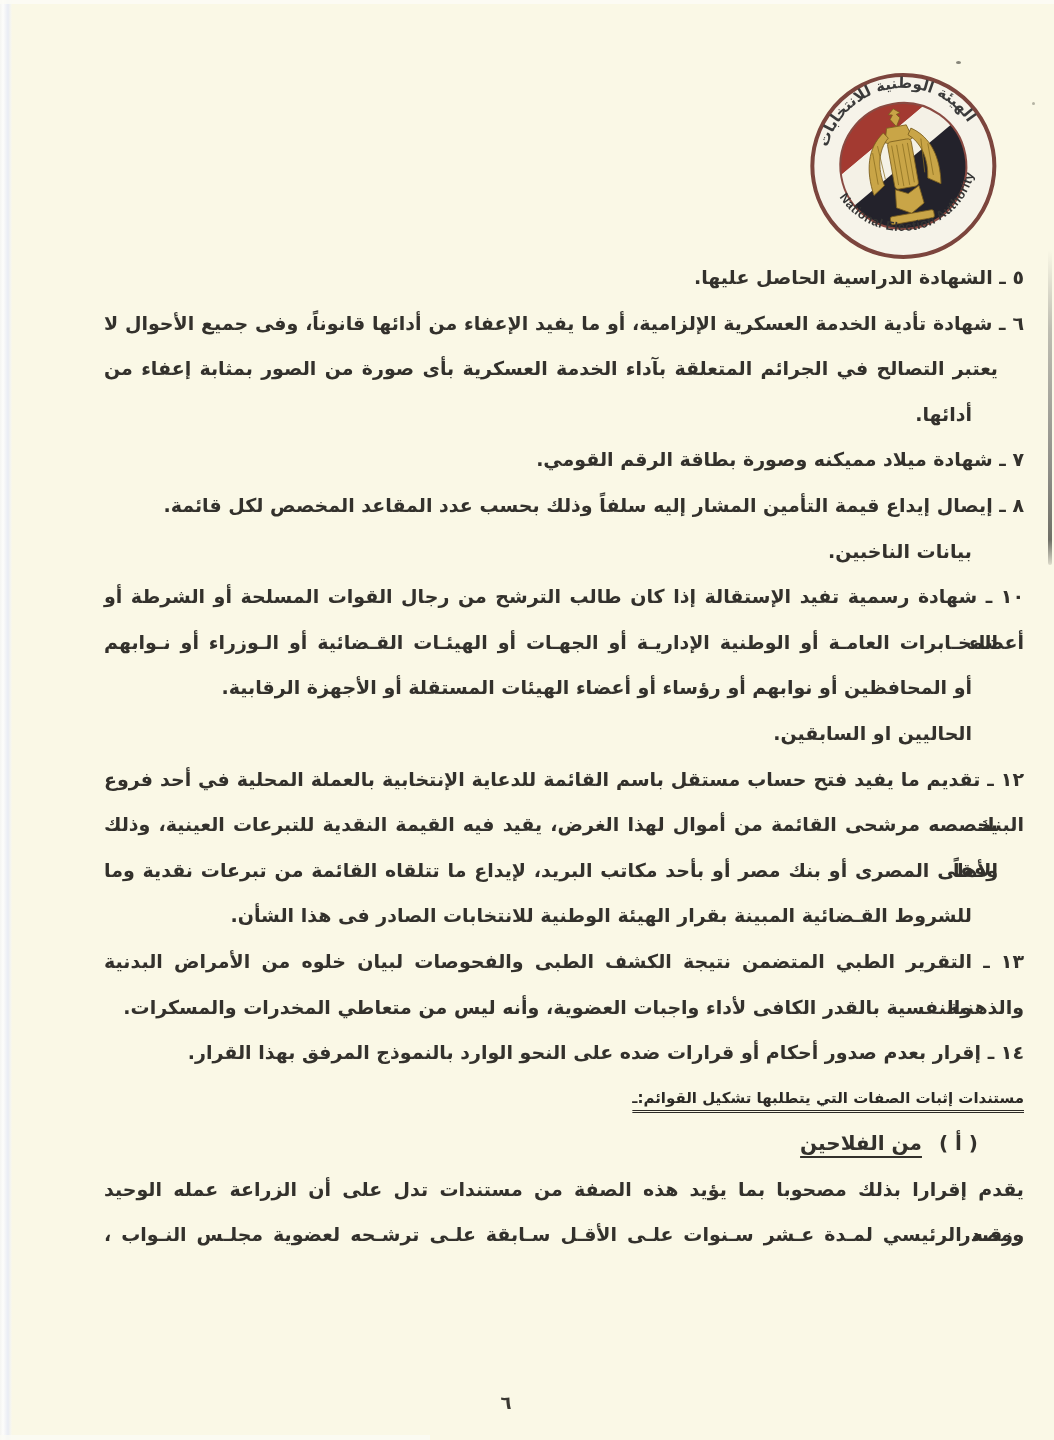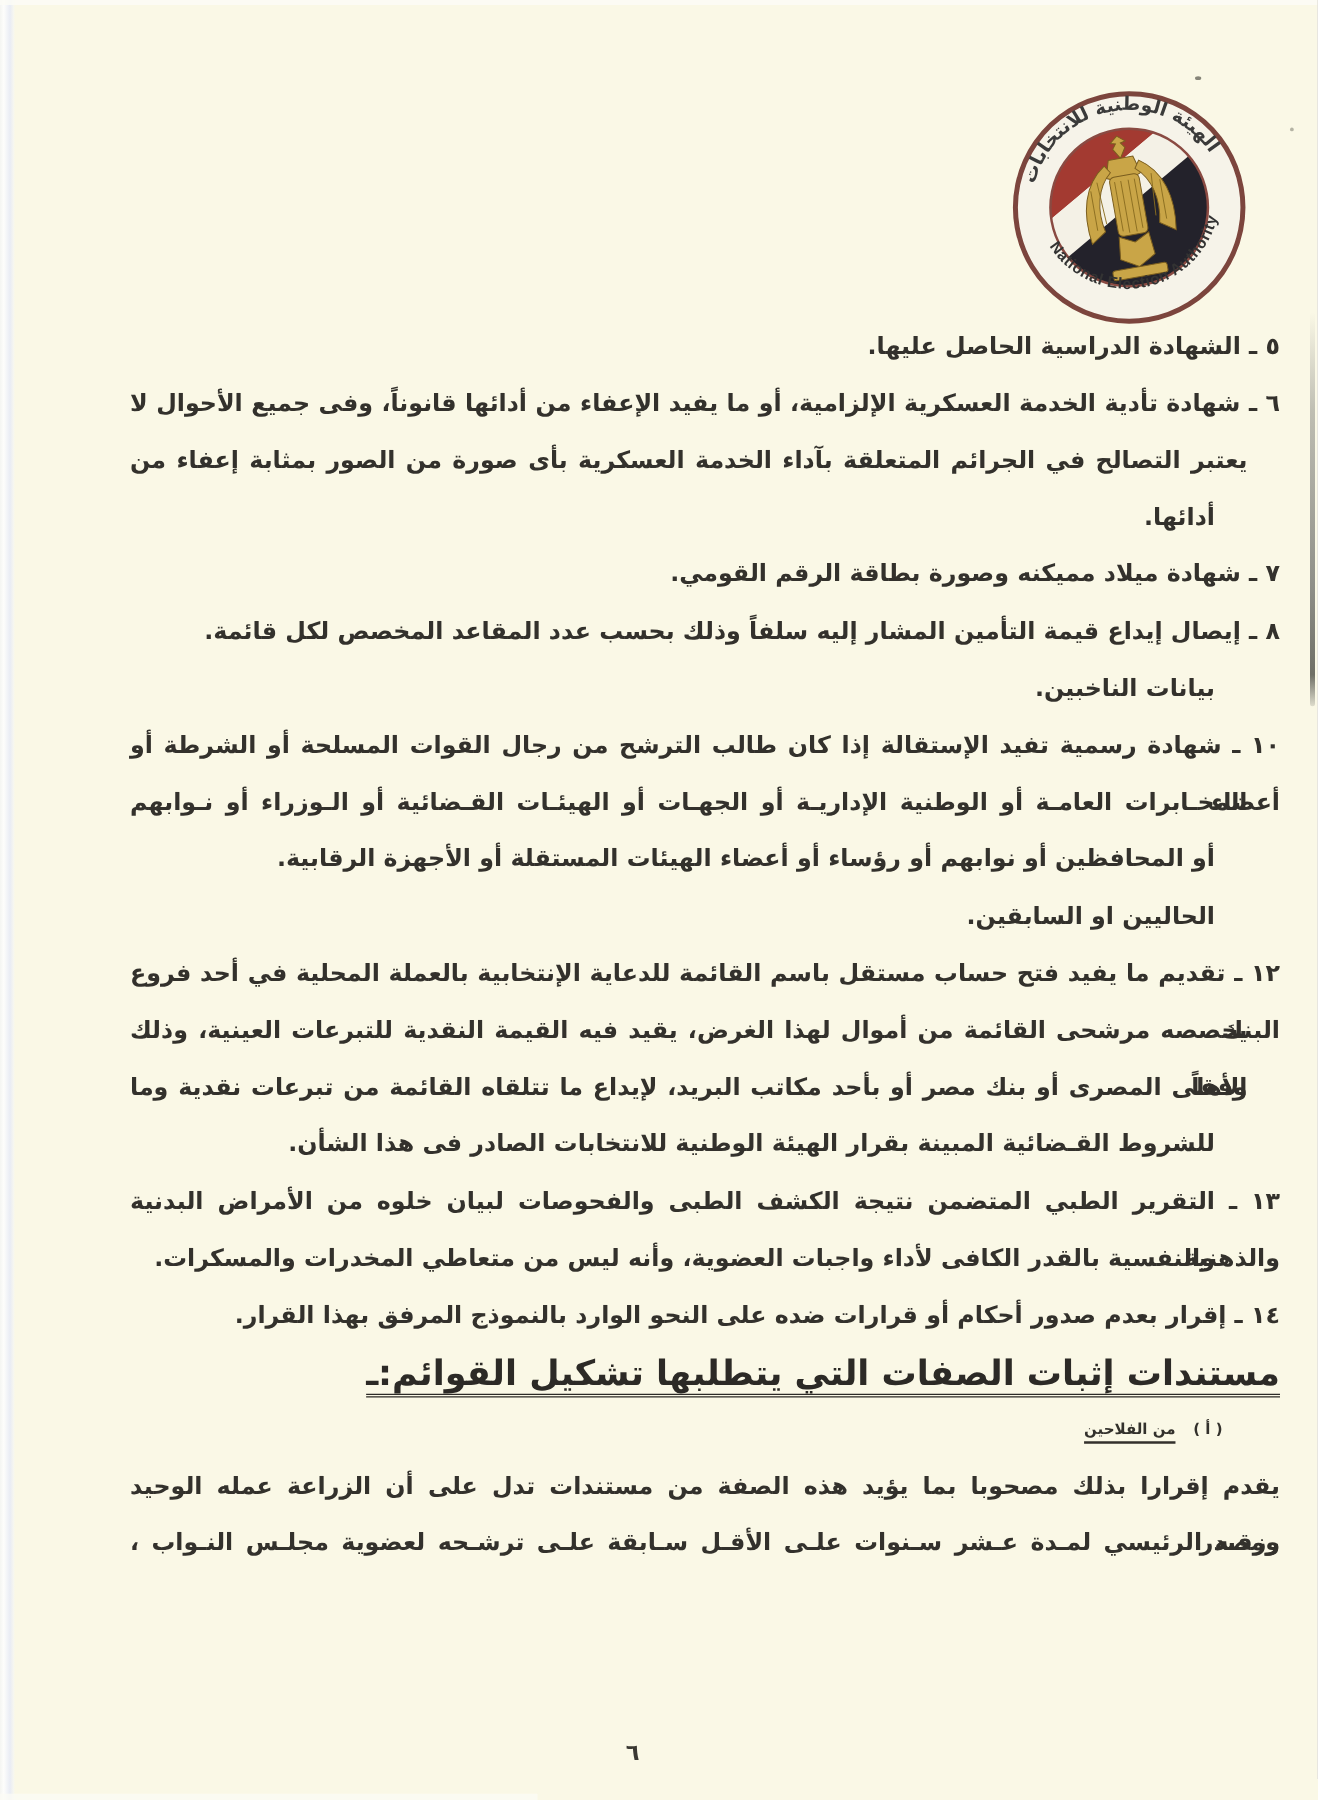--- a/index.html
+++ b/index.html
@@ -35,27 +35,27 @@
     color:#33312c;
     font-size:19px;font-weight:bold;
     line-height:45.6px;
   }
   .line{direction:rtl;text-align:right;height:45.6px;white-space:normal;}
   .line.full{text-align:justify;text-align-last:justify;}
   .line.cont{padding-right:26px;}
   .line.last{text-align:center;text-align-last:right;padding-right:52px;}
   .heading-line{
     height:45.6px;line-height:45.6px;direction:rtl;text-align:right;
-    font-size:28px;color:#2c2a26;
+    font-size:15px;color:#2c2a26;
   }
   .heading-line .u2{
     text-decoration:underline;text-decoration-style:double;
     text-underline-offset:7px;text-decoration-thickness:1px;
   }
-  .sub-line{height:45.6px;line-height:45.6px;direction:rtl;text-align:right;padding-right:46px;font-size:12px;}
+  .sub-line{height:45.6px;line-height:45.6px;direction:rtl;text-align:right;padding-right:46px;font-size:20px;}
   .sub-line .marker{letter-spacing:1px;}
   .sub-line .u1{
     text-decoration:underline;text-underline-offset:6px;text-decoration-thickness:2px;
     margin-right:10px;
   }
   .page-number{
     position:absolute;top:1392px;left:0;width:1012px;
     text-align:center;font-size:18px;font-weight:bold;color:#3a3832;
   }
 </style>

